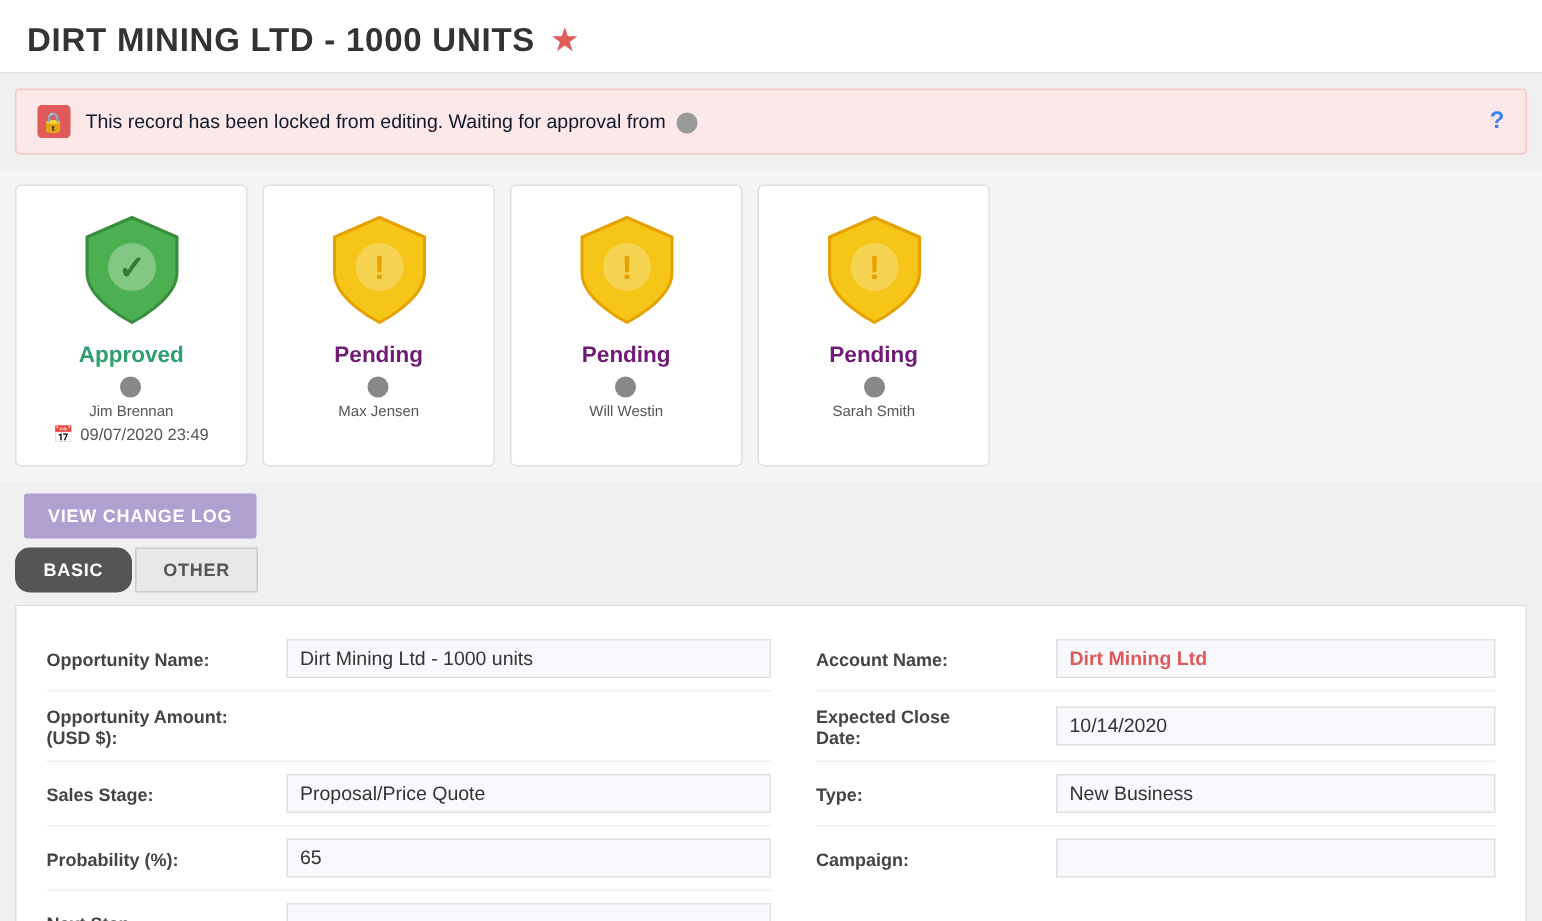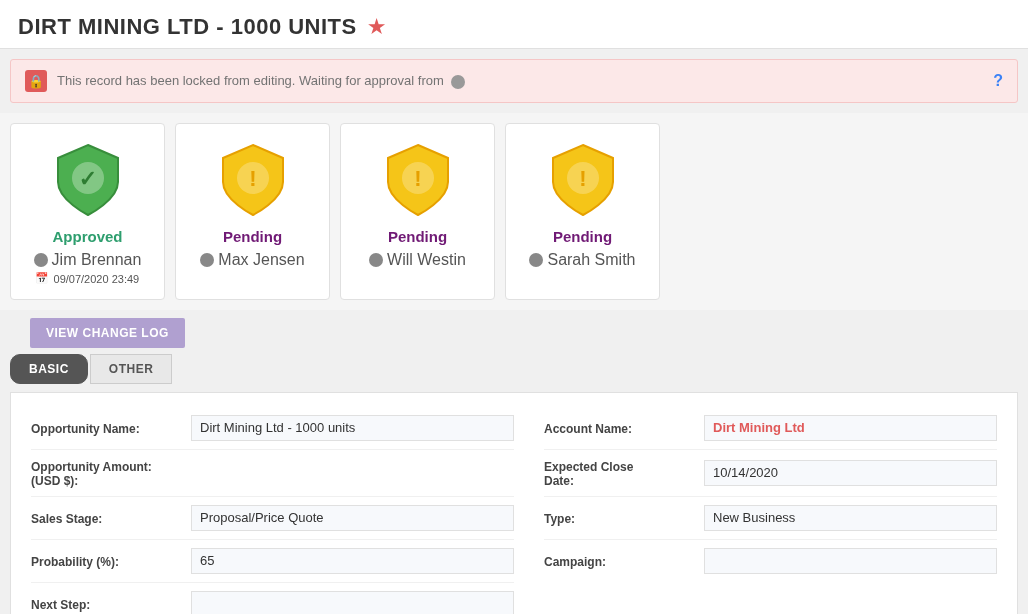--- a/index.html
+++ b/index.html
@@ -52,21 +52,21 @@
       align-items: center;
       justify-content: center;
       margin-right: 10px;
       flex-shrink: 0;
     }
     .lock-icon-inner {
       color: #fff;
       font-size: 13px;
     }
     .lock-text {
-      color: #737373;
+      color: #0f172a;
       font-size: 13px;
     }
     .help-icon {
       position: absolute;
       right: 14px;
       color: #3b82f6;
       font-size: 16px;
       font-weight: bold;
       cursor: pointer;
     }
@@ -102,34 +102,35 @@
       font-weight: bold;
       margin-bottom: 6px;
     }
     .approved-color { color: #2e9e6e; }
     .pending-color { color: #701a75; }
 
     .approval-person {
       display: flex;
       align-items: center;
       gap: 4px;
-      font-size: 16px;
+      font-size: 10px;
       color: #555;
       margin-bottom: 3px;
+      flex-direction: column;
     }
     .approval-date {
       display: flex;
       align-items: center;
       gap: 4px;
       font-size: 11px;
       color: #555;
     }
 
     .view-change-log-btn {
-      margin: 8px 10px 6px 20px;
+      margin: 8px 10px 6px 6px;
       background: #b0a0d0;
       color: #fff;
       border: none;
       padding: 8px 16px;
       font-size: 12px;
       font-weight: bold;
       letter-spacing: 0.5px;
       cursor: pointer;
       border-radius: 2px;
       text-transform: uppercase;

